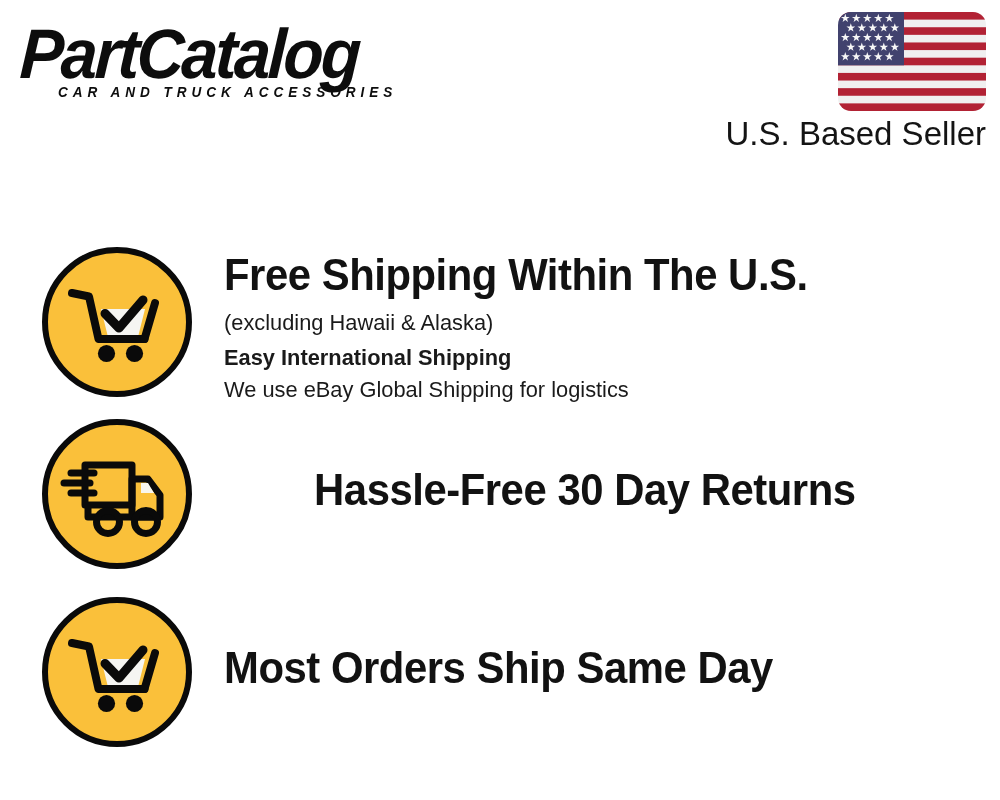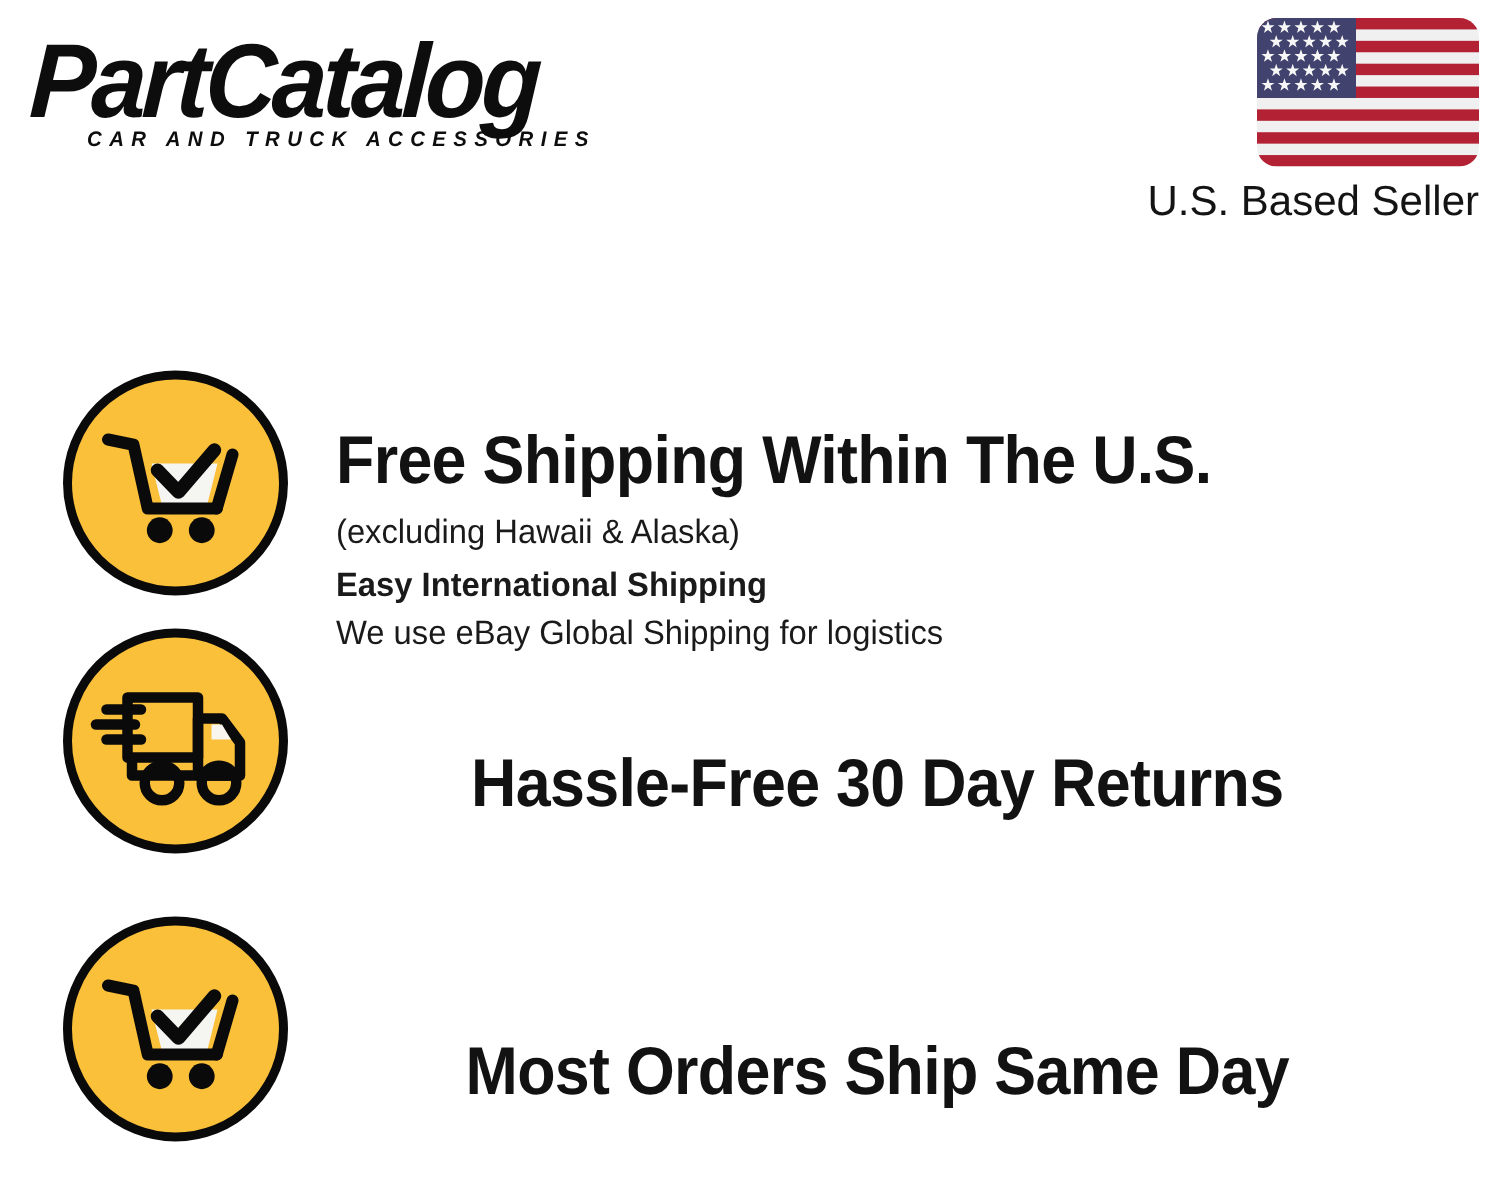--- a/index.html
+++ b/index.html
@@ -62,21 +62,21 @@
     height: 99px;
   }
   .flag-wrap svg { display: block; }
 
   .seller-label {
     position: absolute;
     right: 14px;
     top: 114px;
     font-family: "Liberation Sans", sans-serif;
     font-weight: 400;
-    font-size: 28px;
+    font-size: 33px;
     line-height: 40px;
     color: #141414;
     letter-spacing: 0px;
     white-space: nowrap;
   }
 
   
   .features {
     position: absolute;
     left: 0;
@@ -85,21 +85,21 @@
   }
   .feature-row {
     position: absolute;
     left: 0;
     width: 1000px;
     display: flex;
     align-items: flex-start;
   }
   .feature-row.row-0 { top: 12px; }
   .feature-row.row-1 { top: 184px; text-align: center; }
-  .feature-row.row-2 { top: 376px; text-align: center; }
+  .feature-row.row-2 { top: 362px; }
 
   .badge {
     position: relative;
     flex: 0 0 auto;
     width: 150px;
     height: 150px;
     margin-left: 42px;
     border-radius: 50%;
     background: #fac03a;
     border: 6px solid #0a0a0a;
@@ -109,21 +109,20 @@
     position: absolute;
     left: 0;
     top: 0;
     width: 138px;
     height: 138px;
   }
 
   .feature-text {
     flex: 1 1 auto;
     padding-left: 32px;
-    margin-top: 32px;
   }
   .feature-row.row-0 .feature-text { padding-top: 2px; }
   .feature-row.row-1 .feature-text { padding-top: 45px; }
   .feature-row.row-2 .feature-text { padding-top: 45px; }
 
   .feature-heading {
     font-family: "Liberation Sans", sans-serif;
     font-weight: bold;
     font-size: 45px;
     line-height: 52px;

